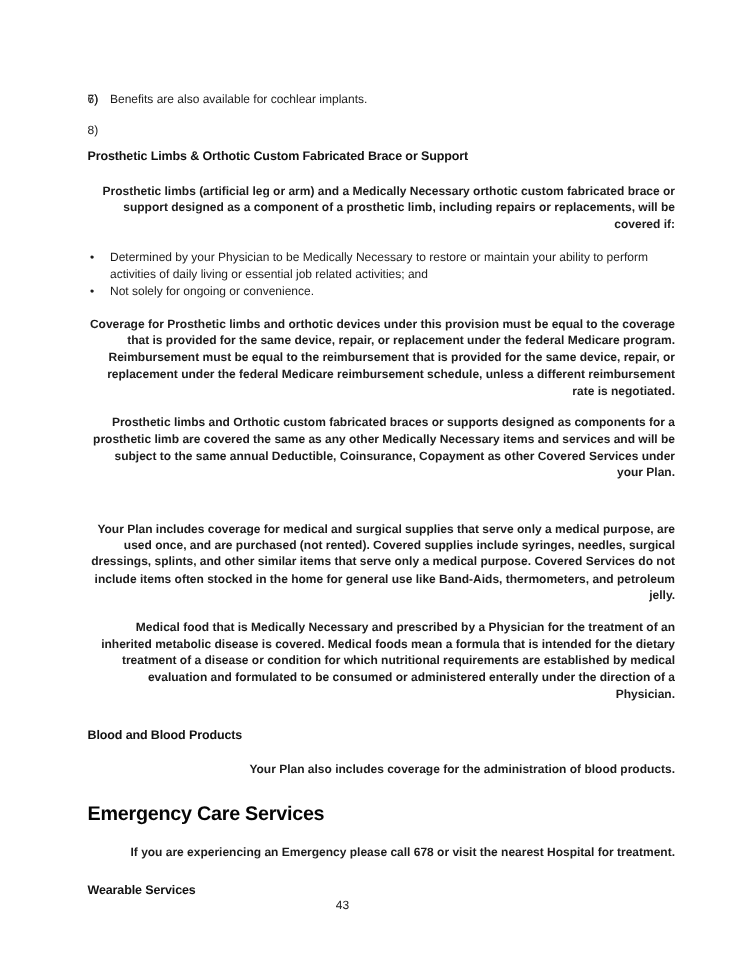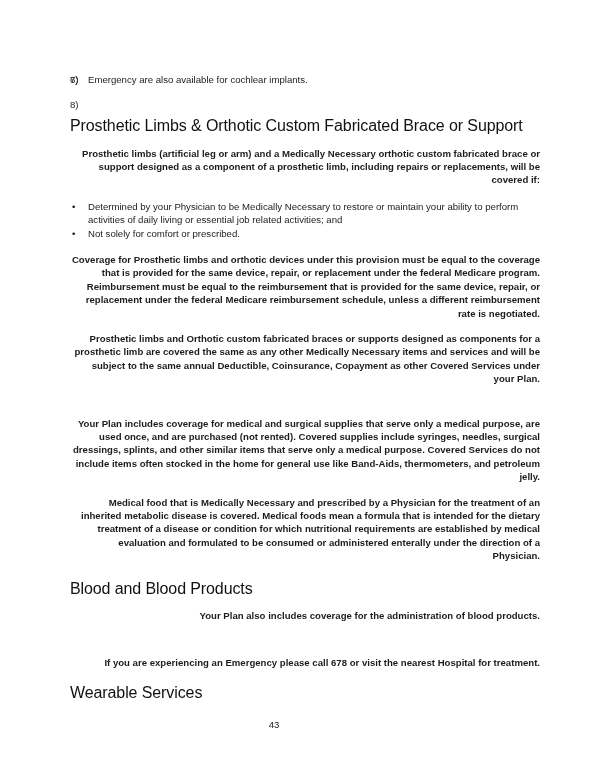--- a/index.html
+++ b/index.html
@@ -50,22 +50,22 @@
     top: 0;
     font-size: 9.6px;
     line-height: 13.5px;
   }
   .num-item.gap-before {
     margin-top: 11px;
   }
 
   
   h2.sec-h {
-    font-size: 16px;
-    font-weight: normal;
+    font-size: 10px;
+    font-weight: bold;
     margin: 0;
     line-height: 15px;
     color: #111;
     letter-spacing: -0.1px;
   }
   h1.big-h {
     font-size: 15.8px;
     font-weight: bold;
     margin: 0;
     line-height: 20px;
@@ -127,42 +127,42 @@
 
 <div class="page">
   <div class="content">
 
     <ul class="num-list">
       <li class="num-item">
         <span class="marker">6)</span>
       </li>
       <li class="num-item">
         <span class="marker">7)</span>
-        <span>Emergency are also available for cochlear implants.</span>
+        <span>Benefits are also available for cochlear implants.</span>
       </li>
       <li class="num-item gap-before">
         <span class="marker">8)</span>
       </li>
     </ul>
 
     <div class="sp-20"></div>
 
     <h2 class="sec-h">Prosthetic Limbs &amp; Orthotic Custom Fabricated Brace or Support</h2>
     <div class="sp-14"></div>
     <p class="body">Prosthetic limbs (artificial leg or arm) and a Medically Necessary orthotic custom fabricated brace or support designed as a component of a prosthetic limb, including repairs or replacements, will be covered if:</p>
     <div class="sp-13"></div>
 
     <ul class="bullet-list">
       <li class="bullet-item">
         <span class="dot">•</span>
         <span>Determined by your Physician to be Medically Necessary to restore or maintain your ability to perform activities of daily living or essential job related activities; and</span>
       </li>
       <li class="bullet-item">
         <span class="dot">•</span>
-        <span>Not solely for comfort or prescribed.</span>
+        <span>Not solely for ongoing or convenience.</span>
       </li>
     </ul>
 
     <div class="sp-13"></div>
     <p class="body">Coverage for Prosthetic limbs and orthotic devices under this provision must be equal to the coverage that is provided for the same device, repair, or replacement under the federal Medicare program. Reimbursement must be equal to the reimbursement that is provided for the same device, repair, or replacement under the federal Medicare reimbursement schedule, unless a different reimbursement rate is negotiated.</p>
     <div class="sp-12"></div>
     <p class="body">Prosthetic limbs and Orthotic custom fabricated braces or supports designed as components for a prosthetic limb are covered the same as any other Medically Necessary items and services and will be subject to the same annual Deductible, Coinsurance, Copayment as other Covered Services under your Plan.</p>
 
     <div class="sp-18"></div>
 
@@ -172,20 +172,21 @@
     <p class="body">Medical food that is Medically Necessary and prescribed by a Physician for the treatment of an inherited metabolic disease is covered.  Medical foods mean a formula that is intended for the dietary treatment of a disease or condition for which nutritional requirements are established by medical evaluation and formulated to be consumed or administered enterally under the direction of a Physician.</p>
 
     <div class="sp-18"></div>
 
     <h2 class="sec-h">Blood and Blood Products</h2>
     <div class="sp-13"></div>
     <p class="body">Your Plan also includes coverage for the administration of blood products.</p>
 
     <div class="sp-20"></div>
 
+    <h1 class="big-h">Emergency Care Services</h1>
     <div class="sp-14"></div>
     <p class="body">If you are experiencing an Emergency please call 678 or visit the nearest Hospital for treatment.</p>
     <div class="sp-16"></div>
     <h2 class="sec-h">Wearable Services</h2>
 
   </div>
 
   <div class="page-number">43</div>
 </div>
 

